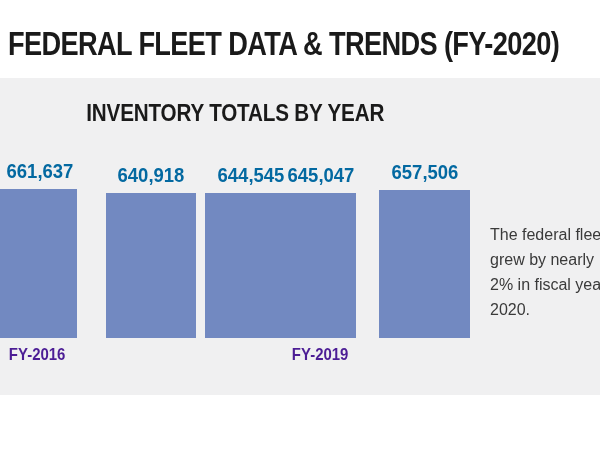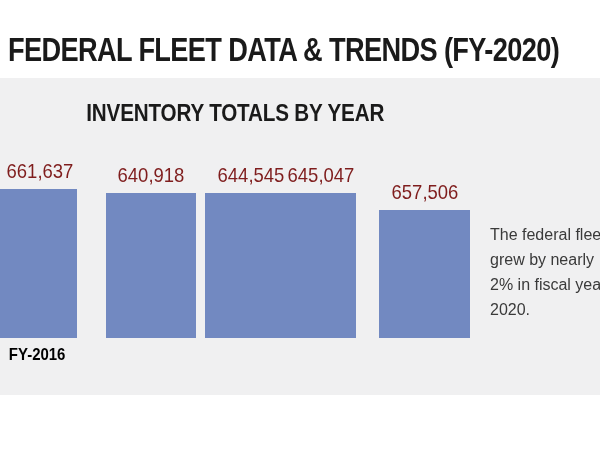--- a/index.html
+++ b/index.html
@@ -17,21 +17,20 @@
 
   
   .header {
     position: absolute;
     left: 0;
     top: 0;
     width: 600px;
     height: 78px;
     background: #ffffff;
     box-sizing: border-box;
-    margin-top: 6px;
   }
   .header-title {
     position: absolute;
     left: 8px;
     top: 24px;
     font-family: "Liberation Sans Narrow", "Liberation Sans", sans-serif;
     font-weight: 700;
     font-size: 34px;
     line-height: 38px;
     letter-spacing: -0.8px;
@@ -87,24 +86,24 @@
     display: flex;
     flex-direction: column;
     align-items: center;
   }
 
   .bar-value {
     position: absolute;
     bottom: 100%;
     margin-bottom: 7px;
     font-family: "Liberation Sans Narrow", "Liberation Sans", sans-serif;
-    font-weight: 400;
+    font-weight: 700;
     font-size: 21px;
     line-height: 22px;
-    color: #7f1d1d;
+    color: #0369a1;
     white-space: nowrap;
   }
   .bar-value span {
     display: inline-block;
     transform: scaleX(0.88);
     transform-origin: center;
   }
 
   .bar-rect {
     width: 100%;
@@ -112,21 +111,21 @@
   }
 
   .bar-label {
     position: absolute;
     top: 100%;
     margin-top: 7px;
     font-family: "Liberation Sans Narrow", "Liberation Sans", sans-serif;
     font-weight: 700;
     font-size: 17px;
     line-height: 19px;
-    color: #000000;
+    color: #4c1d95;
     white-space: nowrap;
   }
   .bar-label span {
     display: inline-block;
     transform: scaleX(0.88);
     transform-origin: center;
   }
 
   
   .caption {
@@ -189,23 +188,26 @@
         <span>644,545</span>
       </div>
       <div class="bar-rect" style="height:145px;"></div>
     </div>
 
     <div class="bar-group" style="left:285px; width:71px; height:145px;">
       <div class="bar-value">
         <span>645,047</span>
       </div>
       <div class="bar-rect" style="height:145px;"></div>
-    </div>
-
-    <div class="bar-group" style="left:379px; width:91px; height:128px;">
+      <div class="bar-label">
+        <span>FY-2019</span>
+      </div>
+    </div>
+
+    <div class="bar-group" style="left:379px; width:91px; height:148px;">
       <div class="bar-value">
         <span>657,506</span>
       </div>
       <div class="bar-rect" style="height:148px;"></div>
     </div>
 
   </div>
 
   <div class="caption">The federal fleet grew by nearly 2% in fiscal year 2020.</div>
 

